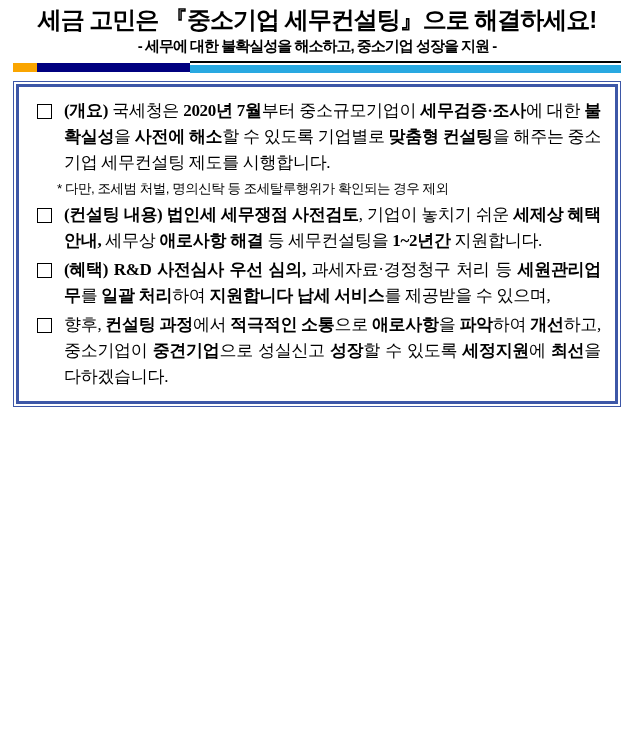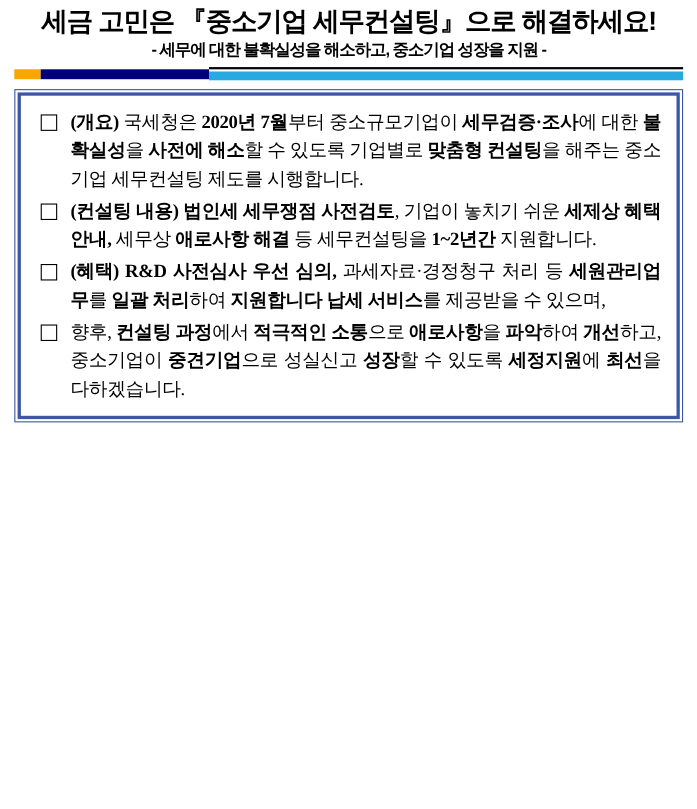--- a/index.html
+++ b/index.html
@@ -68,20 +68,23 @@
   <div class="seg seg-sky" style="background: rgb(41, 169, 225);"></div>
 </div>
 
 <div class="box" style="border-color: rgb(61, 87, 167);">
   <div class="box-inner" style="border-color: rgb(61, 87, 167);">
     <div id="paragraphs">
         <div class="para l1">
           <span class="bullet-box"></span>
           <div class="ptext"><b>(개요) </b><span>국세청은 </span><b>2020년 7월</b><span>부터 중소규모기업이 </span><b>세무검증·조사</b><span>에 대한 </span><b>불확실성</b><span>을 </span><b>사전에 해소</b><span>할 수 있도록 기업별로 </span><b>맞춤형 컨설팅</b><span>을 해주는 중소기업 세무컨설팅 제도를 시행합니다.</span></div>
         </div>
+        <div class="para footnote">
+          <div class="ptext"><span>* 다만, 조세범 처벌, 명의신탁 등 조세탈루행위가 확인되는 경우 제외</span></div>
+        </div>
         <div class="para l1">
           <span class="bullet-box"></span>
           <div class="ptext"><b>(컨설팅 내용) 법인세 세무쟁점 사전검토</b><span>, 기업이 놓치기 쉬운 </span><b>세제상 혜택 안내,</b><span> 세무상 </span><b>애로사항 해결</b><span> 등 세무컨설팅을 </span><b>1~2년간</b><span> 지원합니다.</span></div>
         </div>
         <div class="para l1">
           <span class="bullet-box"></span>
           <div class="ptext"><b>(혜택) R&amp;D 사전심사 우선 심의,</b><span> 과세자료·경정청구 처리 등 </span><b>세원관리업무</b><span>를 </span><b>일괄 처리</b><span>하여 </span><b>지원합니다 납세 서비스</b><span>를 제공받을 수 있으며,</span></div>
         </div>
         <div class="para l1">
           <span class="bullet-box"></span>

